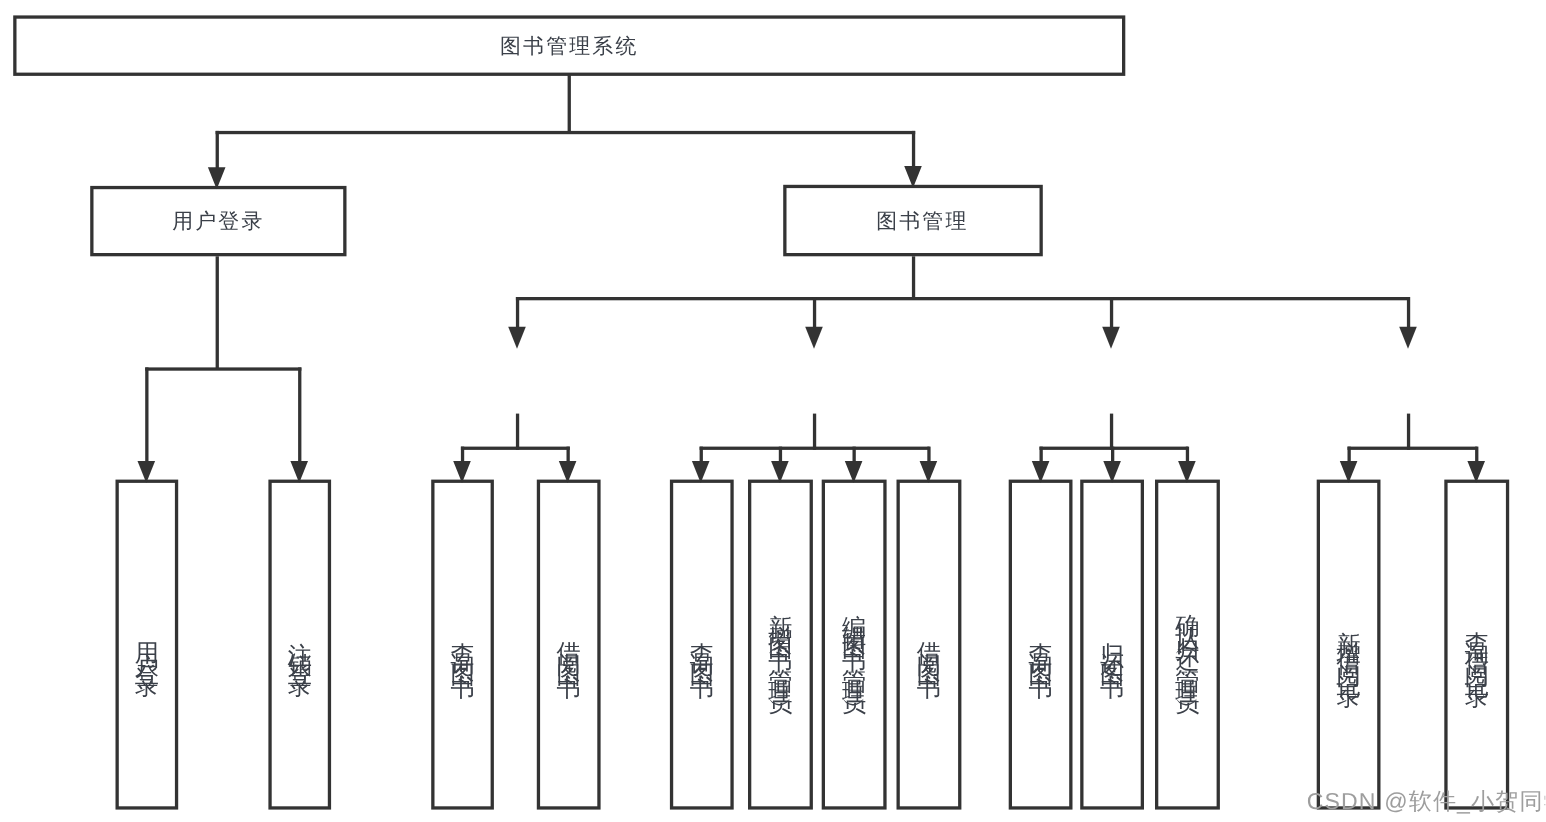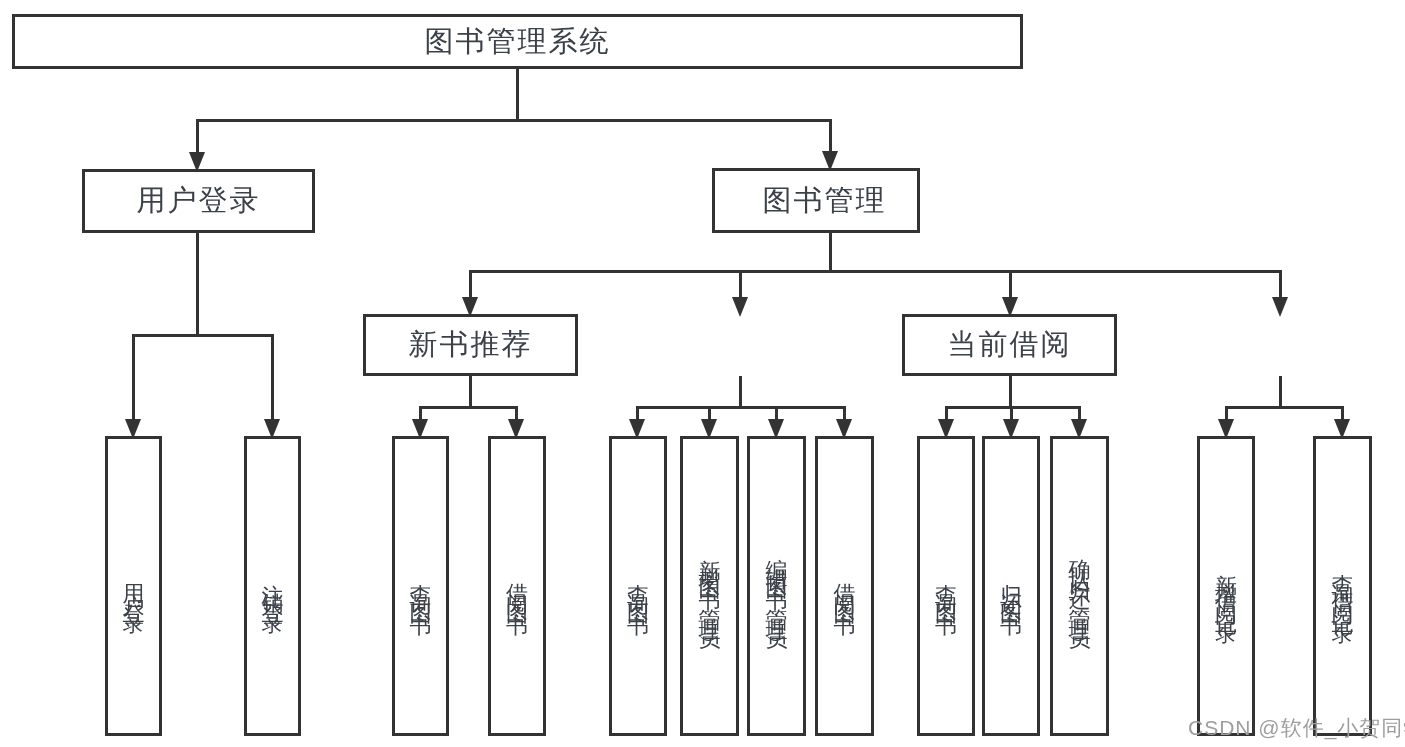--- a/index.html
+++ b/index.html
@@ -13,21 +13,21 @@
   }
   .node {
     position: absolute;
     box-sizing: border-box;
     border: 3px solid #333333;
     background: #ffffff;
     display: flex;
     align-items: center;
     justify-content: center;
     color: #3b4049;
-    font-size: 29px;
+    font-size: 19px;
     letter-spacing: 2px;
     text-align: center;
   }
   .node.v {
     writing-mode: vertical-rl;
     letter-spacing: 10px;
     line-height: 1;
     font-size: 22px;
   }
   .vl, .hl {
@@ -54,24 +54,22 @@
   }
 </style>
 </head>
 <body>
 
 <div class="canvas">
 
   <div class="node" style="left:12px; top:14px; width:1011px; height:55px;">图书管理系统</div>
 
   <div class="node" style="left:82px; top:169px; width:233px; height:64px;">用户登录</div>
-  <div class="node" style="left:712px; top:168px; width:208px; height:65px;padding-left:17px;">图书管理</div>
+  <div class="node" style="left:712px; top:168px; width:236px; height:65px;padding-left:17px;">图书管理</div>
 
-  <div class="node" style="left:363px; top:314px; width:215px; height:62px;">新书推荐</div>
-  <div class="node" style="left:902px; top:314px; width:215px; height:62px;">当前借阅</div>
 
   <div class="node v" style="left:105px; top:436px; width:57px; height:300px;">用户登录</div>
   <div class="node v" style="left:244px; top:436px; width:57px; height:300px;">注销登录</div>
 
   <div class="node v" style="left:392px; top:436px; width:57px; height:300px;">查询图书</div>
   <div class="node v" style="left:488px; top:436px; width:58px; height:300px;">借阅图书</div>
 
   <div class="node v" style="left:609px; top:436px; width:58px; height:300px;">查询图书</div>
   <div class="node v" style="left:680px; top:436px; width:59px; height:300px;">新增图书（管理员）</div>
   <div class="node v" style="left:747px; top:436px; width:59px; height:300px;">编辑图书（管理员）</div>

